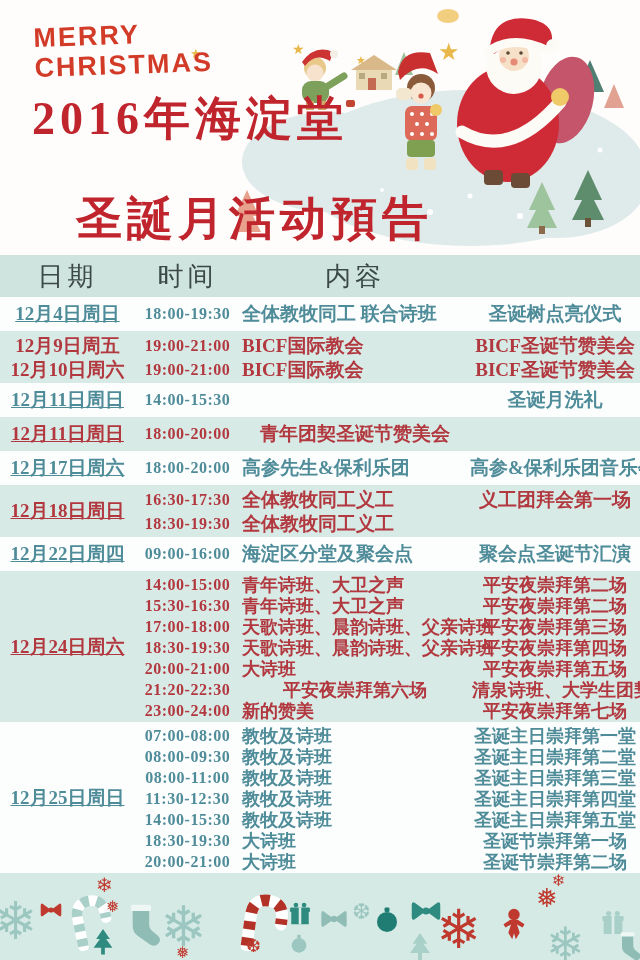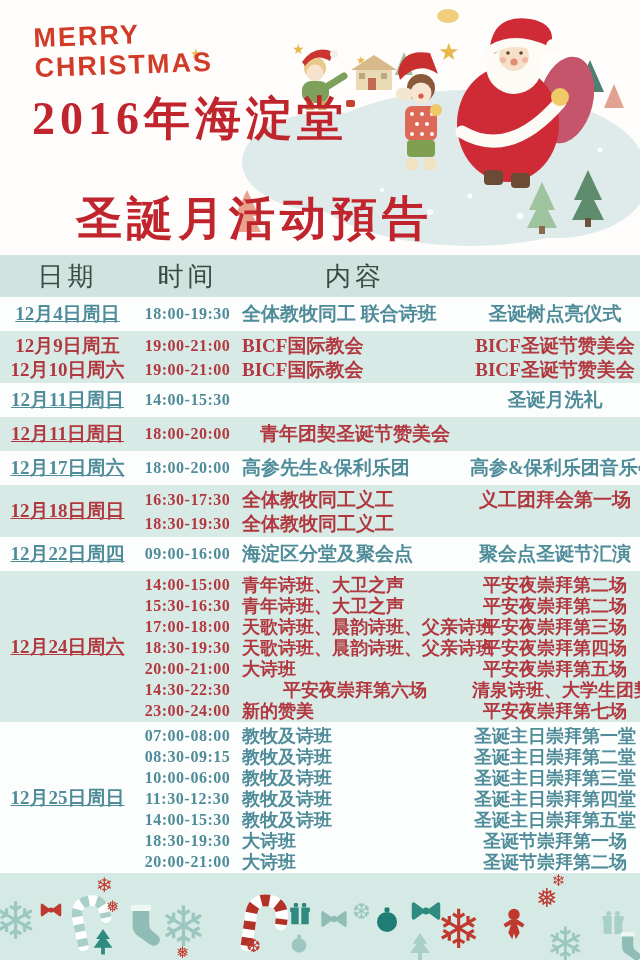--- a/index.html
+++ b/index.html
@@ -314,46 +314,46 @@
             <div class="cell time">18:30-19:30</div>
             <div class="cell team">天歌诗班、晨韵诗班、父亲诗班</div>
             <div class="cell content">平安夜崇拜第四场</div>
           </div>
           <div class="row h7 nd">
             <div class="cell time">20:00-21:00</div>
             <div class="cell team">大诗班</div>
             <div class="cell content">平安夜崇拜第五场</div>
           </div>
           <div class="row h7 nd">
-            <div class="cell time">14:30-22:30</div>
+            <div class="cell time">21:20-22:30</div>
             <div class="cell content">平安夜崇拜第六场</div>
             <div class="cell team">清泉诗班、大学生团契</div>
           </div>
           <div class="row h7 nd">
             <div class="cell time">23:00-24:00</div>
             <div class="cell team">新的赞美</div>
             <div class="cell content">平安夜崇拜第七场</div>
           </div>
         </div>
       </div>
       <div class="band bg-white tone-teal">
         <div class="gdate">12月25日周日</div>
         <div class="rows">
           <div class="row h7 nd">
             <div class="cell time">07:00-08:00</div>
             <div class="cell team">教牧及诗班</div>
             <div class="cell content">圣诞主日崇拜第一堂</div>
           </div>
           <div class="row h7 nd">
-            <div class="cell time">08:30-09:15</div>
+            <div class="cell time">08:00-09:30</div>
             <div class="cell team">教牧及诗班</div>
             <div class="cell content">圣诞主日崇拜第二堂</div>
           </div>
           <div class="row h7 nd">
-            <div class="cell time">10:00-06:00</div>
+            <div class="cell time">08:00-11:00</div>
             <div class="cell team">教牧及诗班</div>
             <div class="cell content">圣诞主日崇拜第三堂</div>
           </div>
           <div class="row h7 nd">
             <div class="cell time">11:30-12:30</div>
             <div class="cell team">教牧及诗班</div>
             <div class="cell content">圣诞主日崇拜第四堂</div>
           </div>
           <div class="row h7 nd">
             <div class="cell time">14:00-15:30</div>

